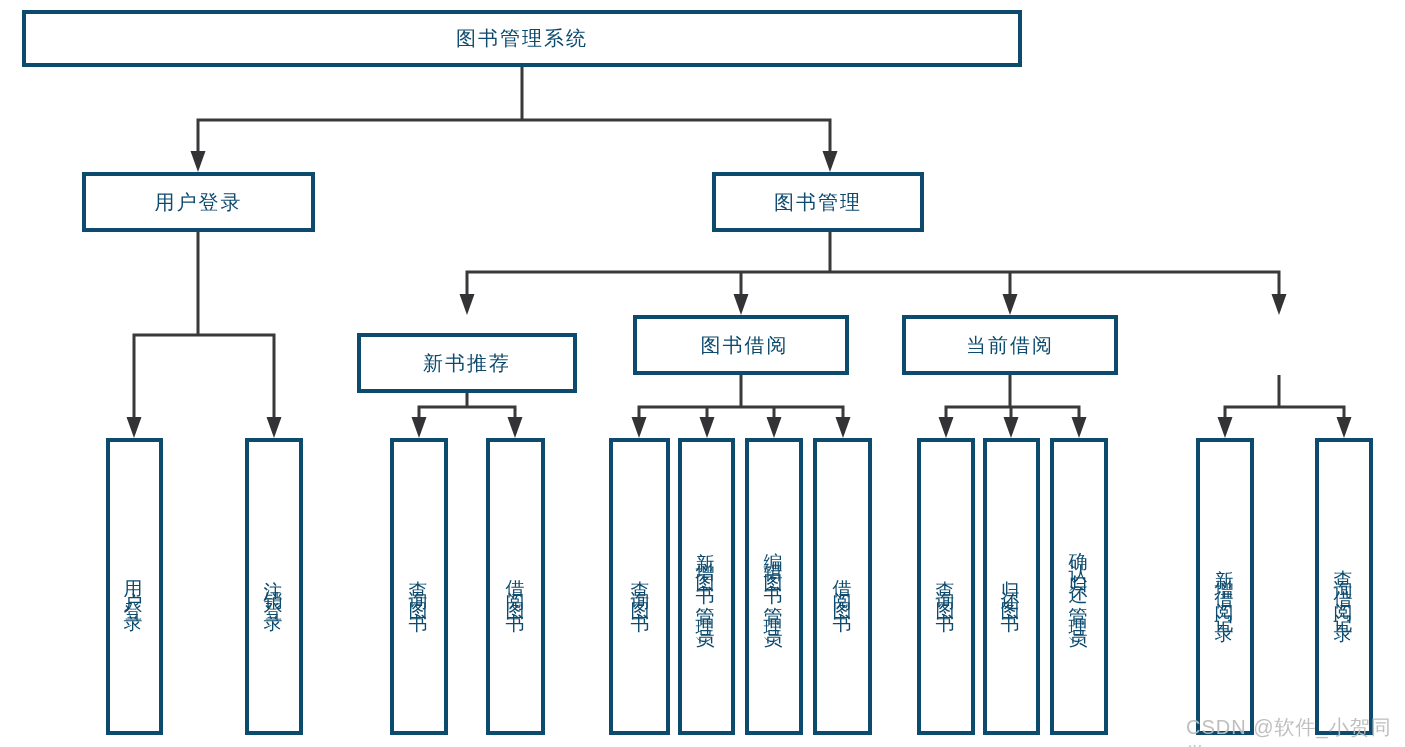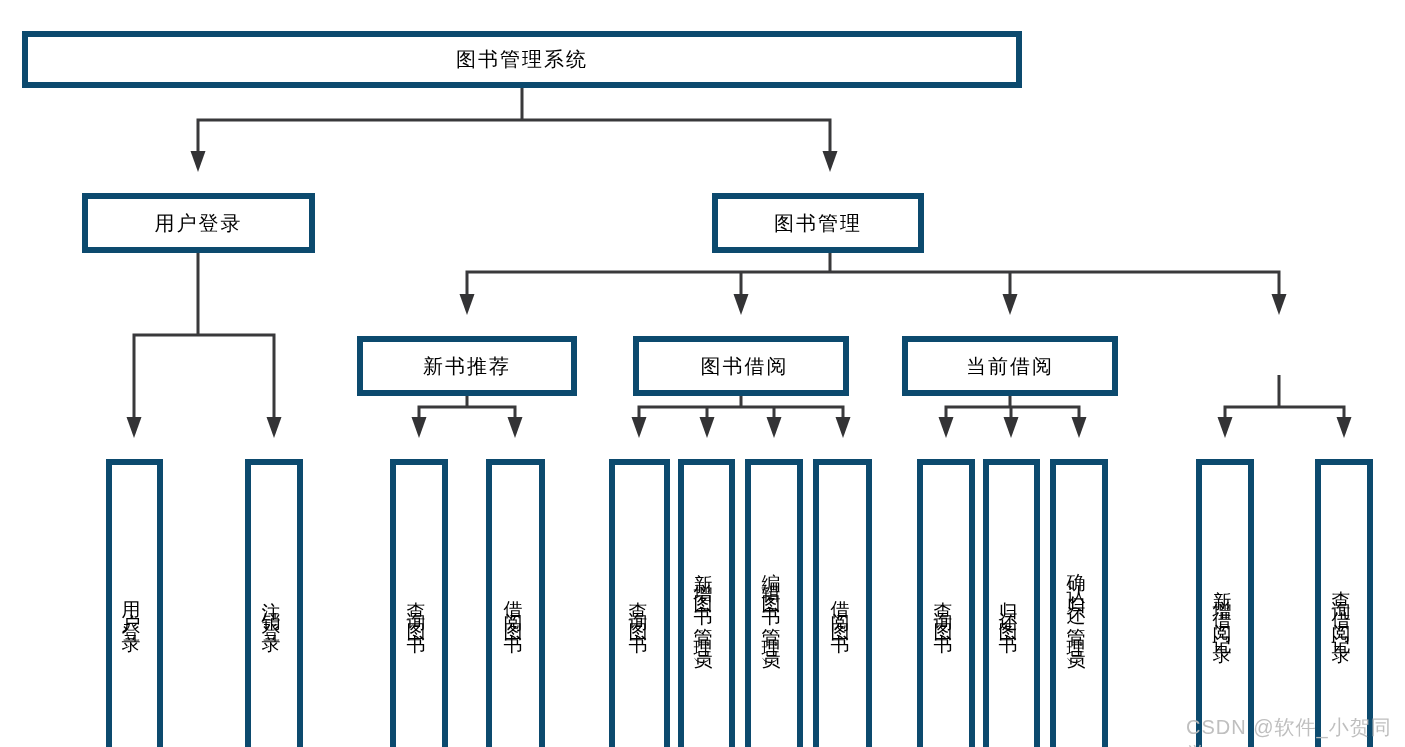--- a/index.html
+++ b/index.html
@@ -8,24 +8,24 @@
     width:1405px;height:747px;
     background:#ffffff;
     font-family:"Liberation Sans","DejaVu Sans",sans-serif;
     overflow:hidden;
   }
   svg.connectors{position:absolute;left:0;top:0;width:1405px;height:747px;z-index:1;}
   .ln{stroke:#39393b;stroke-width:3;fill:none;}
   .ar{fill:#333335;stroke:none;}
   .box{
     position:absolute;box-sizing:border-box;
-    background:#ffffff;border:6px solid #0c4a6e;
+    background:#ffffff;border:4px solid #0c4a6e;
     display:flex;align-items:center;justify-content:center;
-    color:#000000;font-size:20px;letter-spacing:2px;
-    z-index:2;white-space:nowrap;margin-top:21px;
+    color:#0c4a6e;font-size:20px;letter-spacing:2px;
+    z-index:2;white-space:nowrap;
   }
   .leaf{
     display:block;
     writing-mode:vertical-rl;text-orientation:mixed;
     text-align:center;
     font-size:19px;letter-spacing:11px;line-height:51px;
     white-space:normal;
   }
   .watermark{
     position:absolute;left:1186px;top:714px;z-index:5;
@@ -78,21 +78,21 @@
       <polygon class="ar" points="1217.5,417 1232.5,417 1225,438"></polygon>
       <polygon class="ar" points="1336.5,417 1351.5,417 1344,438"></polygon>
     </g>
   </svg>
 
   <div class="box" style="left:22px;top:10px;width:1000px;height:57px;">图书管理系统</div>
 
   <div class="box" style="left:82px;top:172px;width:233px;height:60px;">用户登录</div>
   <div class="box" style="left:712px;top:172px;width:212px;height:60px;">图书管理</div>
 
-  <div class="box" style="left:357px;top:315px;width:220px;height:60px;">新书推荐</div>
+  <div class="box" style="left:357px;top:333px;width:220px;height:60px;">新书推荐</div>
   <div class="box" style="left:633px;top:315px;width:216px;height:60px;padding-left:7px;">图书借阅</div>
   <div class="box" style="left:902px;top:315px;width:216px;height:60px;">当前借阅</div>
 
   <div class="box leaf" style="left:106px;top:438px;width:57px;height:297px;">用户登录</div>
   <div class="box leaf" style="left:245px;top:438px;width:58px;height:297px;">注销登录</div>
 
   <div class="box leaf" style="left:390px;top:438px;width:58px;height:297px;">查询图书</div>
   <div class="box leaf" style="left:486px;top:438px;width:59px;height:297px;">借阅图书</div>
 
   <div class="box leaf" style="left:609px;top:438px;width:61px;height:297px;">查询图书</div>

